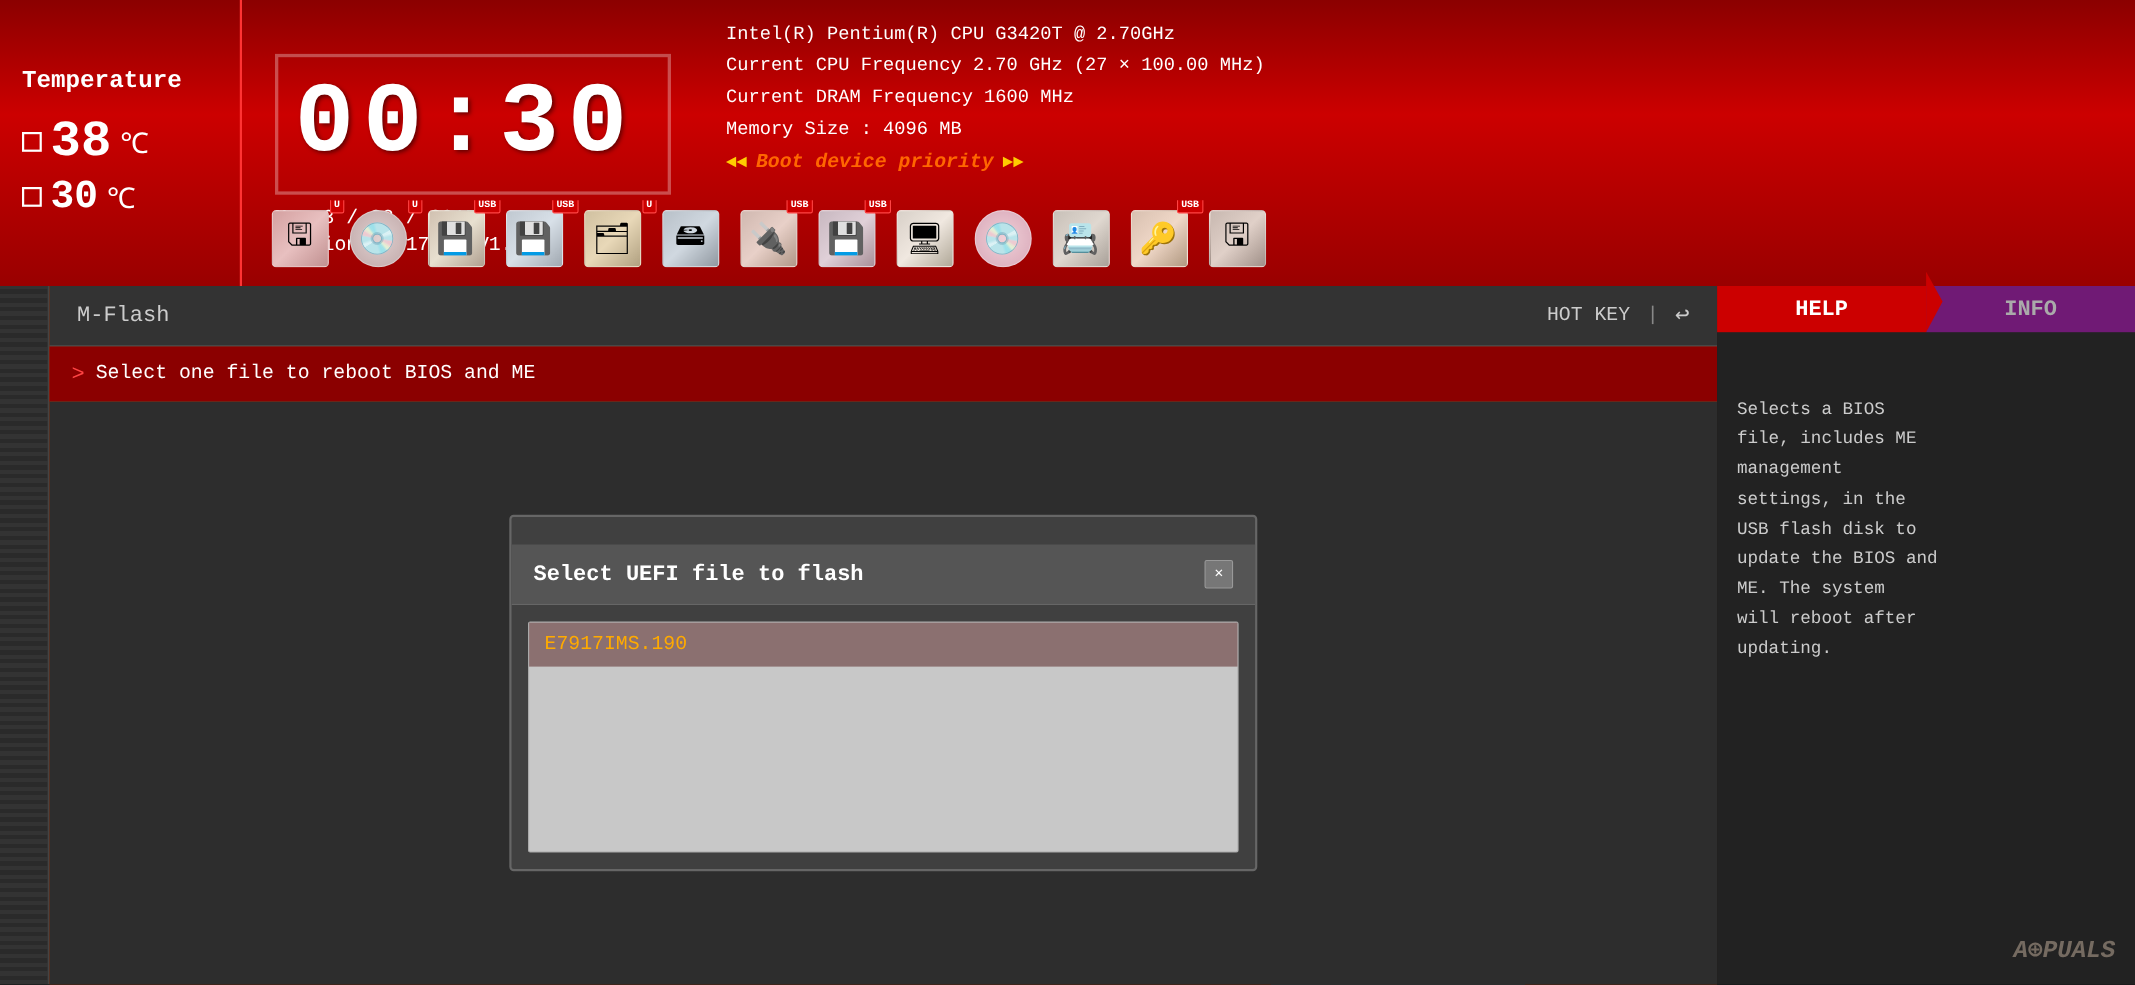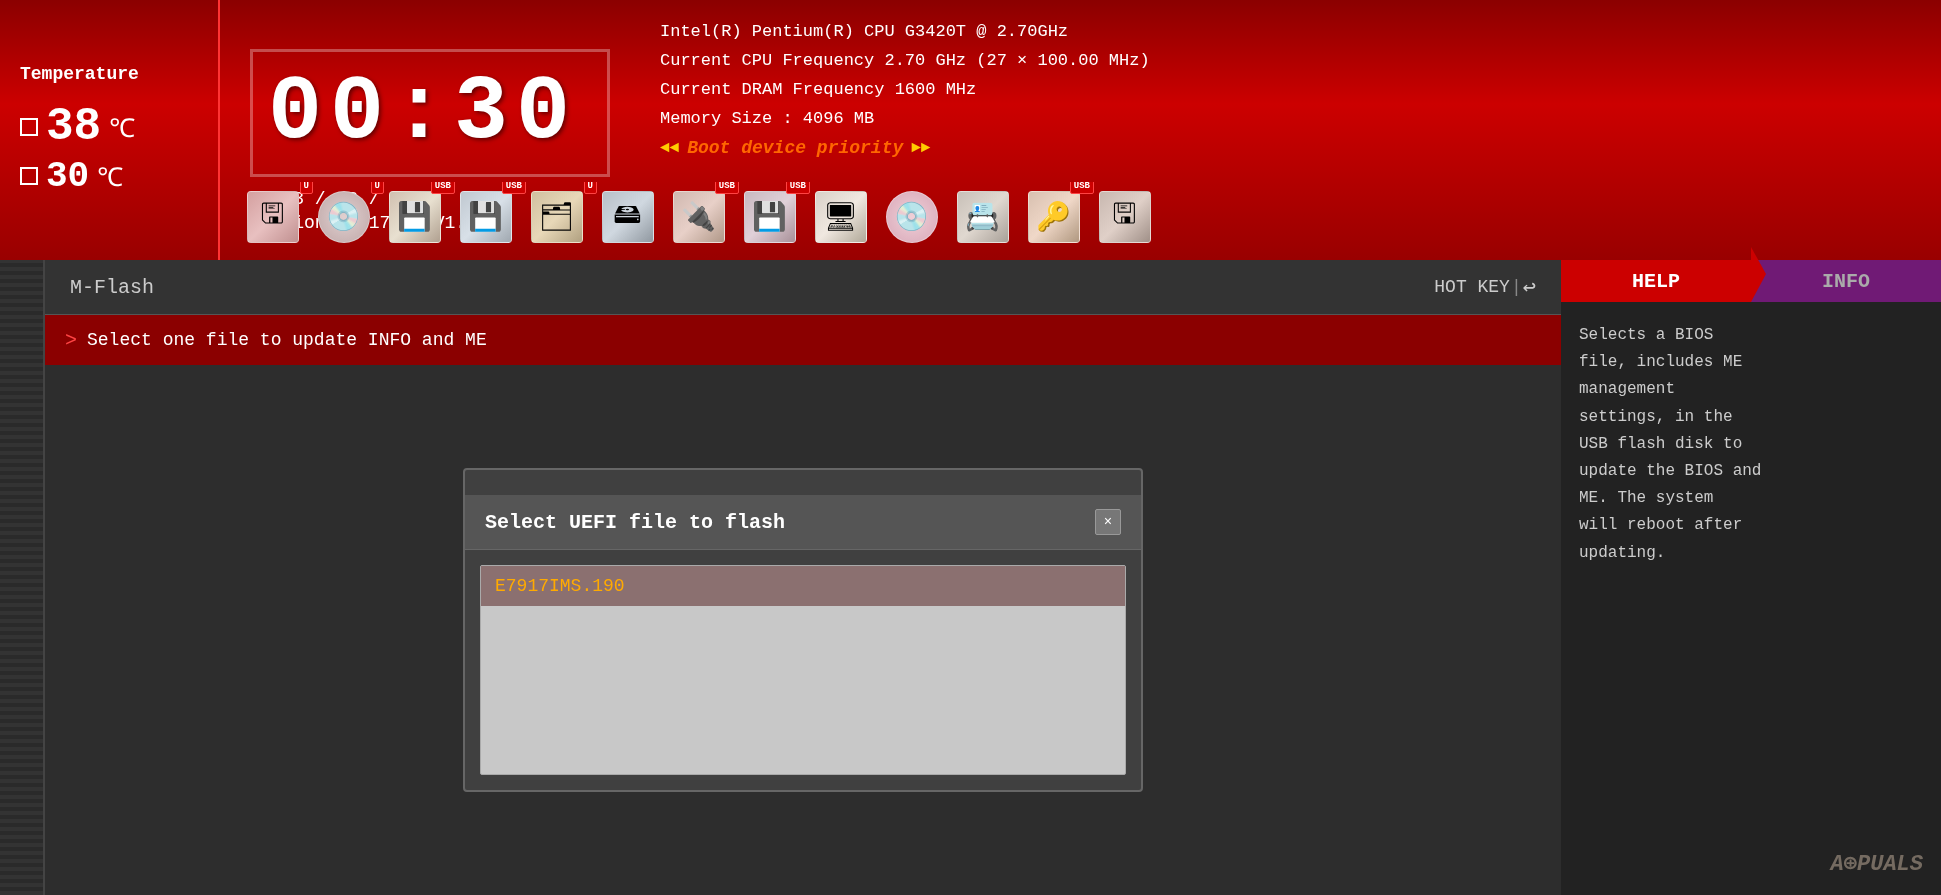--- a/index.html
+++ b/index.html
@@ -24,21 +24,21 @@
     .temp-section {
       width: 220px;
       display: flex;
       flex-direction: column;
       justify-content: center;
       padding: 15px 20px;
       border-right: 2px solid #ff3333;
     }
     .temp-label {
       color: #ffffff;
-      font-size: 18px;
+      font-size: 22px;
       font-weight: bold;
       margin-bottom: 20px;
     }
     .temp-value {
       display: flex;
       align-items: center;
       gap: 8px;
       margin-bottom: 6px;
     }
     .temp-box {
@@ -212,21 +212,21 @@
       padding: 0 25px;
       border-bottom: 1px solid #555;
     }
     .m-flash-label {
       color: #cccccc;
       font-size: 20px;
     }
     .hotkey-section {
       display: flex;
       align-items: center;
-      gap: 1px;
+      gap: 15px;
       color: #cccccc;
       font-size: 18px;
     }
     .hotkey-divider {
       color: #888;
     }
     .back-icon {
       color: #cccccc;
       font-size: 22px;
       cursor: pointer;
@@ -519,21 +519,21 @@
       <span class="m-flash-label">M-Flash</span>
       <div class="hotkey-section">
         <span>HOT KEY</span>
         <span class="hotkey-divider">|</span>
         <span class="back-icon">↩</span>
       </div>
     </div>
 
     <div class="select-file-bar">
       <span class="select-file-arrow">&gt;</span>
-      <span class="select-file-text">Select one file to update INFO and ME</span>
+      <span class="select-file-text">Select one file to reboot BIOS and ME</span>
     </div>
 
     <div class="dialog-area">
       <div class="dialog-box">
         <div class="dialog-title-bar">
           <span class="dialog-title">Select UEFI file to flash</span>
           <div class="dialog-close">×</div>
         </div>
         <div class="dialog-body">
           <div class="file-list">
@@ -547,21 +547,21 @@
   <div class="right-panel">
     <div class="right-panel-tabs">
       <div class="tab-help">
         <span>HELP</span>
       </div>
       <div class="tab-info">
         <span>INFO</span>
       </div>
     </div>
     <div class="right-panel-content">
-      <div class="help-text" style="white-space:pre-line;">Selects a BIOS
+      <div class="help-text" style="white-space:pre-line;margin-top:37px;">Selects a BIOS
 file, includes ME
 management
 settings, in the
 USB flash disk to
 update the BIOS and
 ME.  The system
 will reboot after
 updating.</div>
     </div>
 

